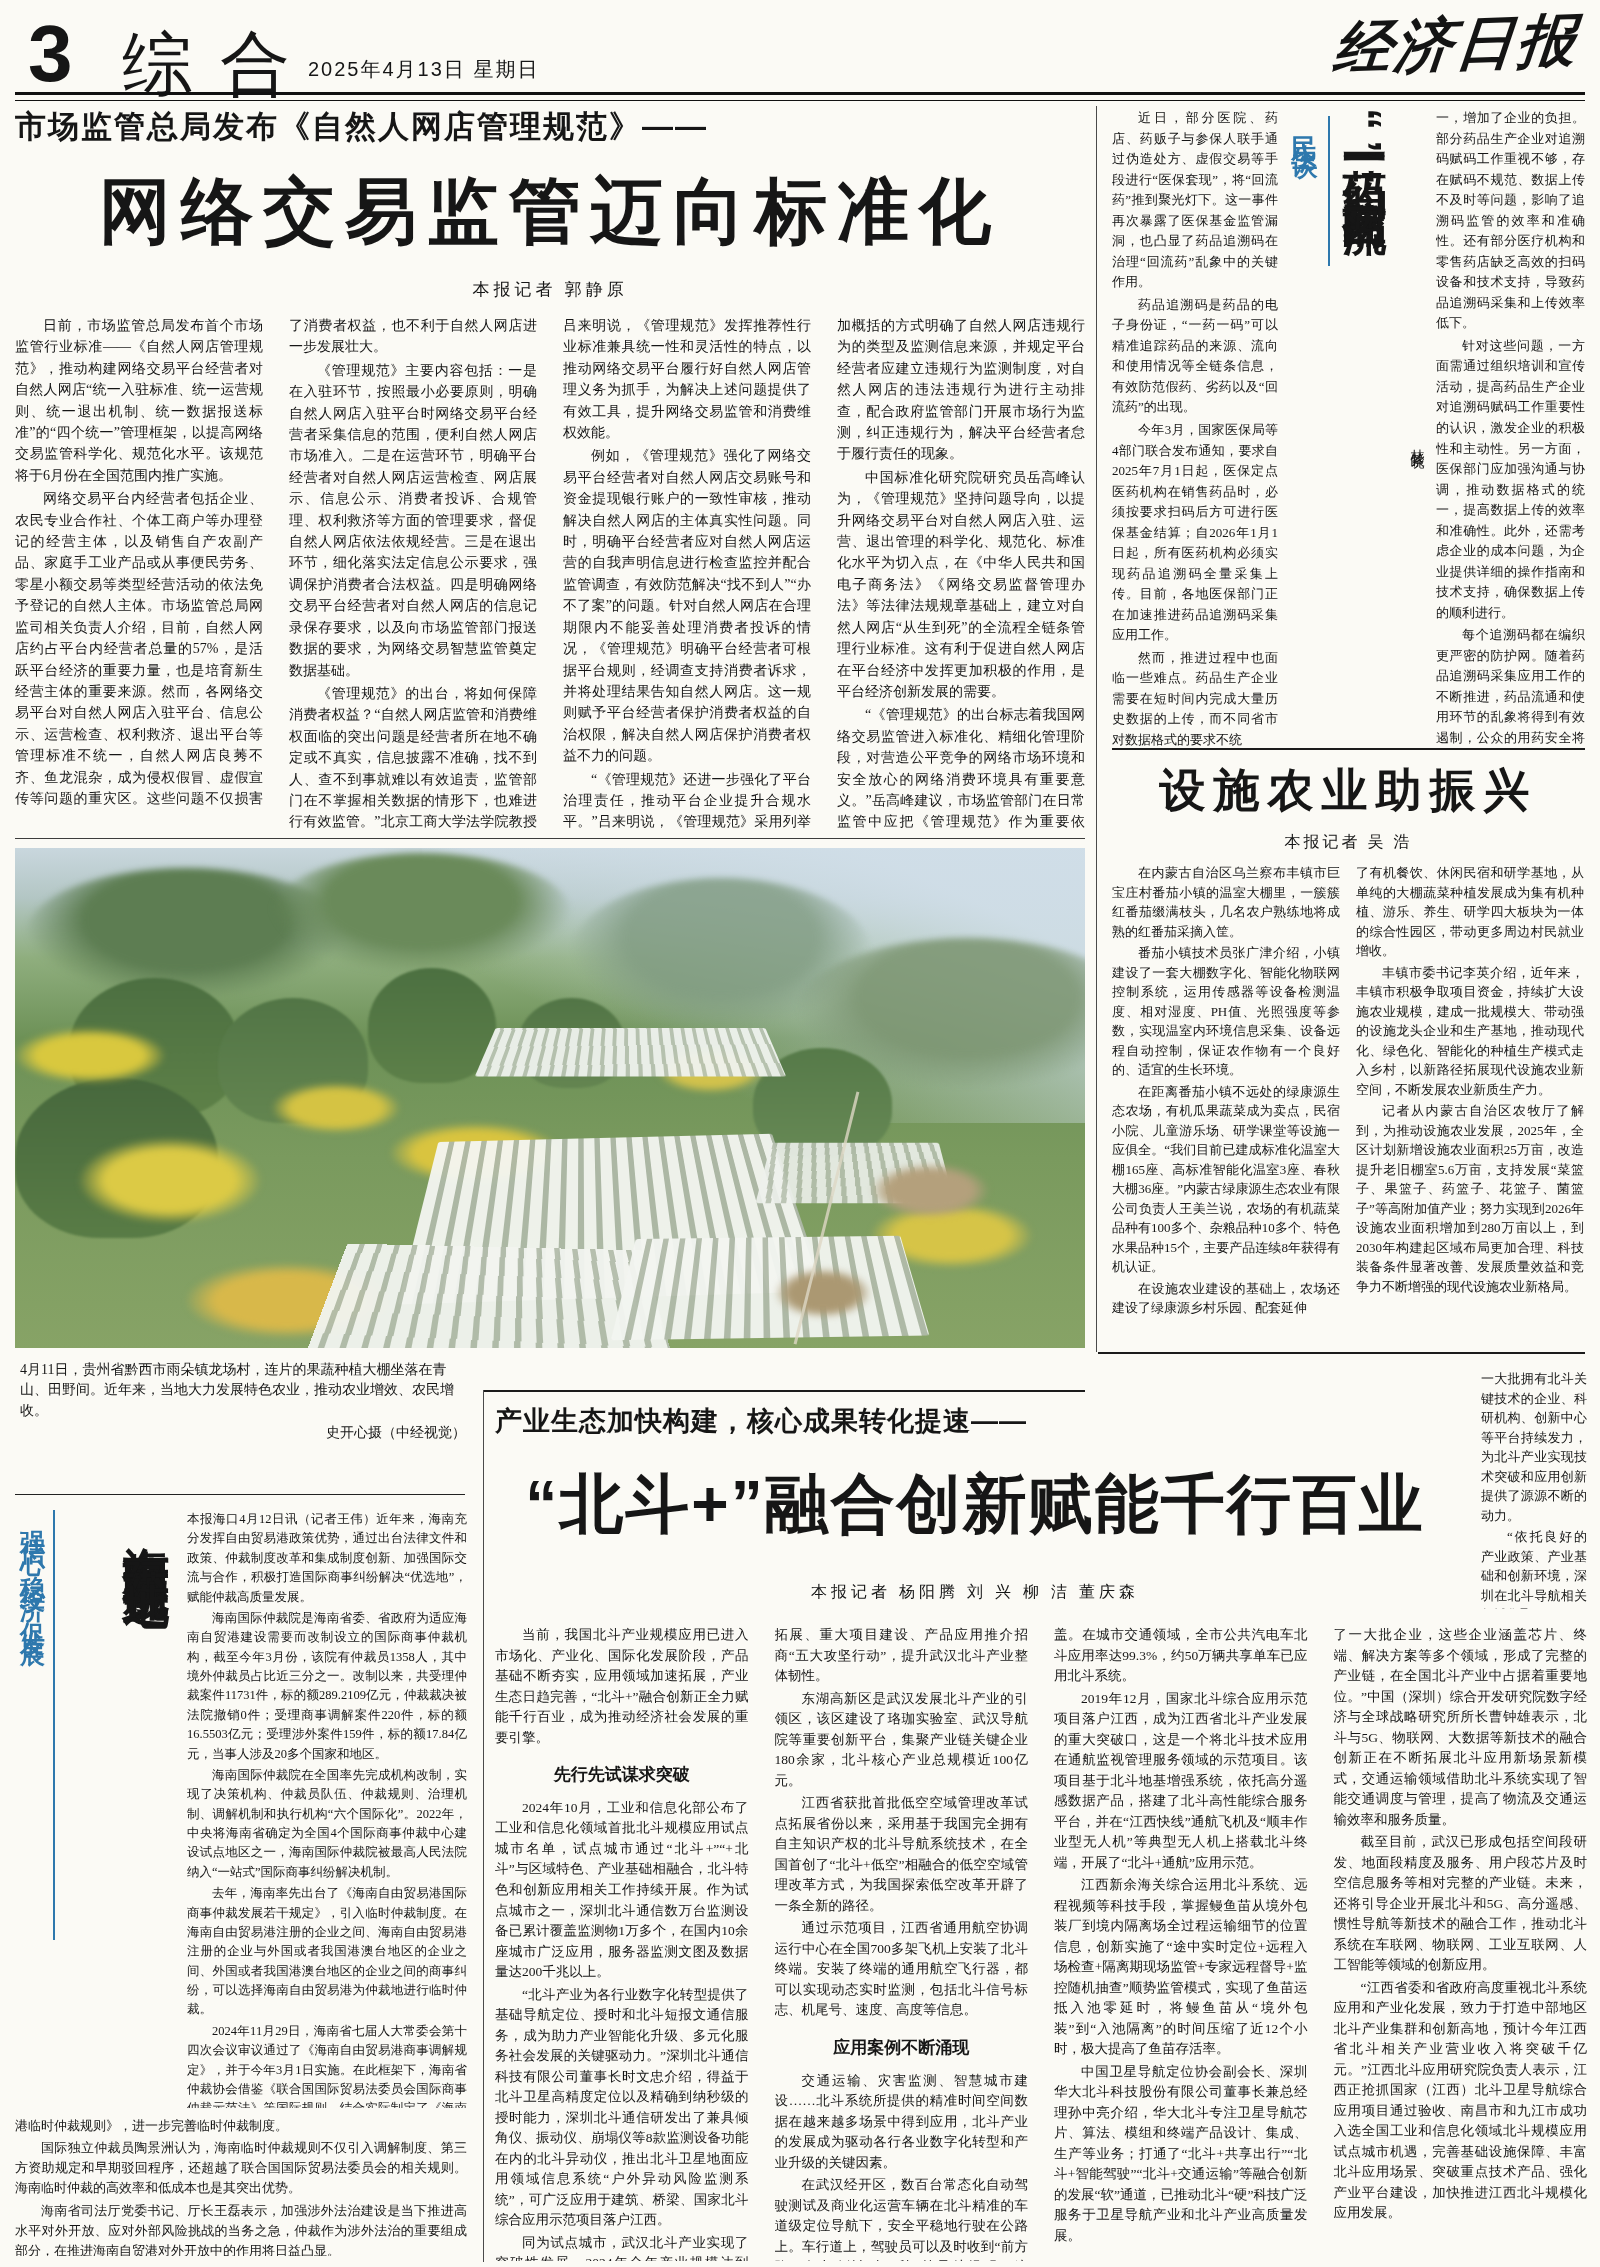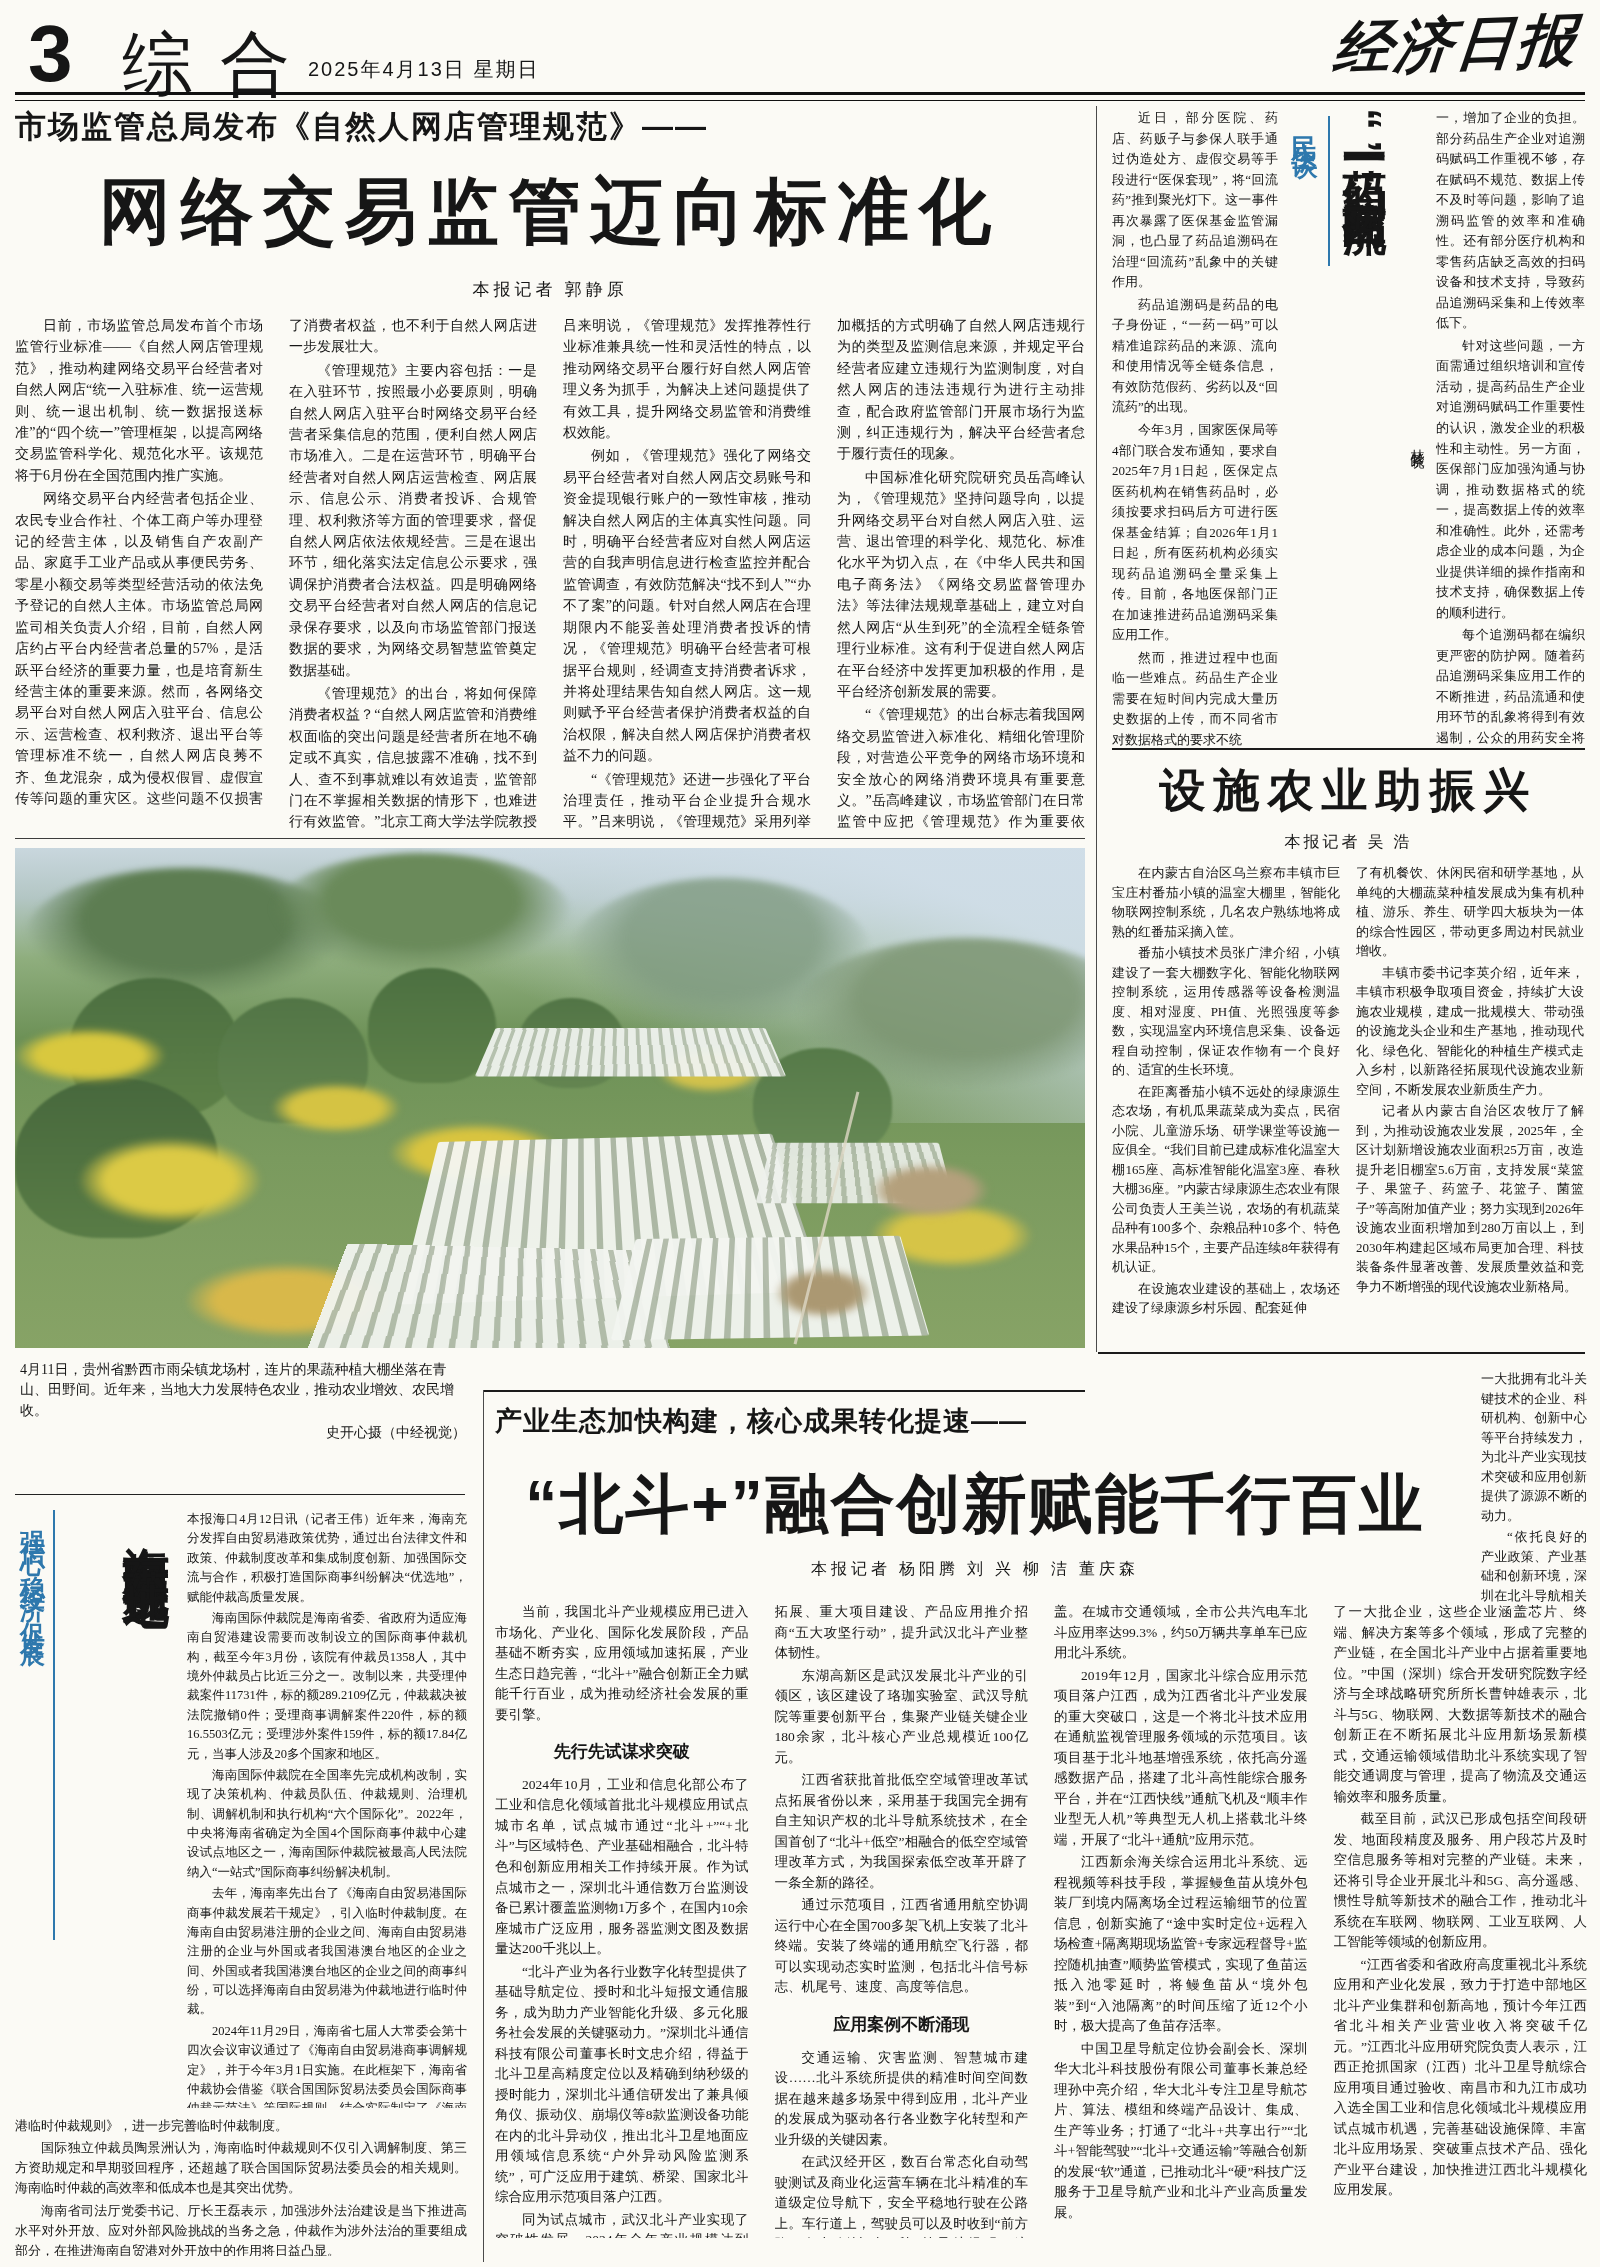--- a/index.html
+++ b/index.html
@@ -67,21 +67,21 @@
   .hn-side{width:34px;writing-mode:vertical-rl;color:var(--accent,#2e78ad);font-size:25px;font-weight:bold;
            letter-spacing:10px;border-right:2px solid var(--accent,#2e78ad);padding-right:4px;height:430px;}
   .hn-title{width:104px;writing-mode:vertical-rl;font-size:46px;font-weight:900;line-height:1.18;letter-spacing:3px;}
   .hn-body{flex:1;font-size:12.5px;line-height:1.55;overflow:hidden;}
   .hn-bottom{margin-top:8px;font-size:13px;line-height:1.55;height:140px;overflow:hidden;}
   
   #beidou{left:495px;top:1395px;width:1092px;height:866px;}
   .bd-head{width:960px;}
   .bd-kicker{font-size:27px;font-weight:bold;letter-spacing:1px;margin-top:8px;}
   .bd-title{font-size:64px;font-weight:900;letter-spacing:2px;text-align:center;margin-top:22px;}
-  .bd-byline{font-size:16px;text-align:center;letter-spacing:4px;margin-top:11px;}
+  .bd-byline{font-size:16px;text-align:center;letter-spacing:4px;margin-top:34px;}
   .bd-side{position:absolute;right:0;top:-26px;width:106px;height:240px;font-size:13px;line-height:1.5;overflow:hidden;}
   .bd-cols{display:flex;gap:26px;margin-top:22px;height:636px;overflow:hidden;}
   .bd-col{flex:1;font-size:13.5px;line-height:1.52;overflow:hidden;}
 </style>
 </head>
 <body>
 
 <div class="page">
 
   <div class="abs pagenum hei">3</div>
@@ -127,21 +127,21 @@
       </div>
   </div>
 
   <div class="abs rule-h" id="rule-b"></div>
 
   <div class="abs" id="sheshi">
     <div class="ss-title">设施农业助振兴</div>
     <div class="ss-byline">本报记者 吴 浩</div>
     <div class="ss-cols">
       <div class="ss-col">
-          <p>在内蒙古自治区乌兰察布丰镇市巨宝庄村番茄小镇的温室大棚里，智能化物联网控制系统，几名农户熟练地将成熟的红番茄采摘入筐。</p>
+          <p>在内蒙古自治区乌兰察布丰镇市巨宝庄村番茄小镇的温室大棚里，一簇簇红番茄缀满枝头，几名农户熟练地将成熟的红番茄采摘入筐。</p>
           <p>番茄小镇技术员张广津介绍，小镇建设了一套大棚数字化、智能化物联网控制系统，运用传感器等设备检测温度、相对湿度、PH值、光照强度等参数，实现温室内环境信息采集、设备远程自动控制，保证农作物有一个良好的、适宜的生长环境。</p>
           <p>在距离番茄小镇不远处的绿康源生态农场，有机瓜果蔬菜成为卖点，民宿小院、儿童游乐场、研学课堂等设施一应俱全。“我们目前已建成标准化温室大棚165座、高标准智能化温室3座、春秋大棚36座。”内蒙古绿康源生态农业有限公司负责人王美兰说，农场的有机蔬菜品种有100多个、杂粮品种10多个、特色水果品种15个，主要产品连续8年获得有机认证。</p>
           <p>在设施农业建设的基础上，农场还建设了绿康源乡村乐园、配套延伸</p>
         </div>
       <div class="ss-col">
           <p class="noindent">了有机餐饮、休闲民宿和研学基地，从单纯的大棚蔬菜种植发展成为集有机种植、游乐、养生、研学四大板块为一体的综合性园区，带动更多周边村民就业增收。</p>
           <p>丰镇市委书记李英介绍，近年来，丰镇市积极争取项目资金，持续扩大设施农业规模，建成一批规模大、带动强的设施龙头企业和生产基地，推动现代化、绿色化、智能化的种植生产模式走入乡村，以新路径拓展现代设施农业新空间，不断发展农业新质生产力。</p>
           <p>记者从内蒙古自治区农牧厅了解到，为推动设施农业发展，2025年，全区计划新增设施农业面积25万亩，改造提升老旧棚室5.6万亩，支持发展“菜篮子、果篮子、药篮子、花篮子、菌篮子”等高附加值产业；努力实现到2026年设施农业面积增加到280万亩以上，到2030年构建起区域布局更加合理、科技装备条件显著改善、发展质量效益和竞争力不断增强的现代设施农业新格局。</p>
         </div>
     </div>

